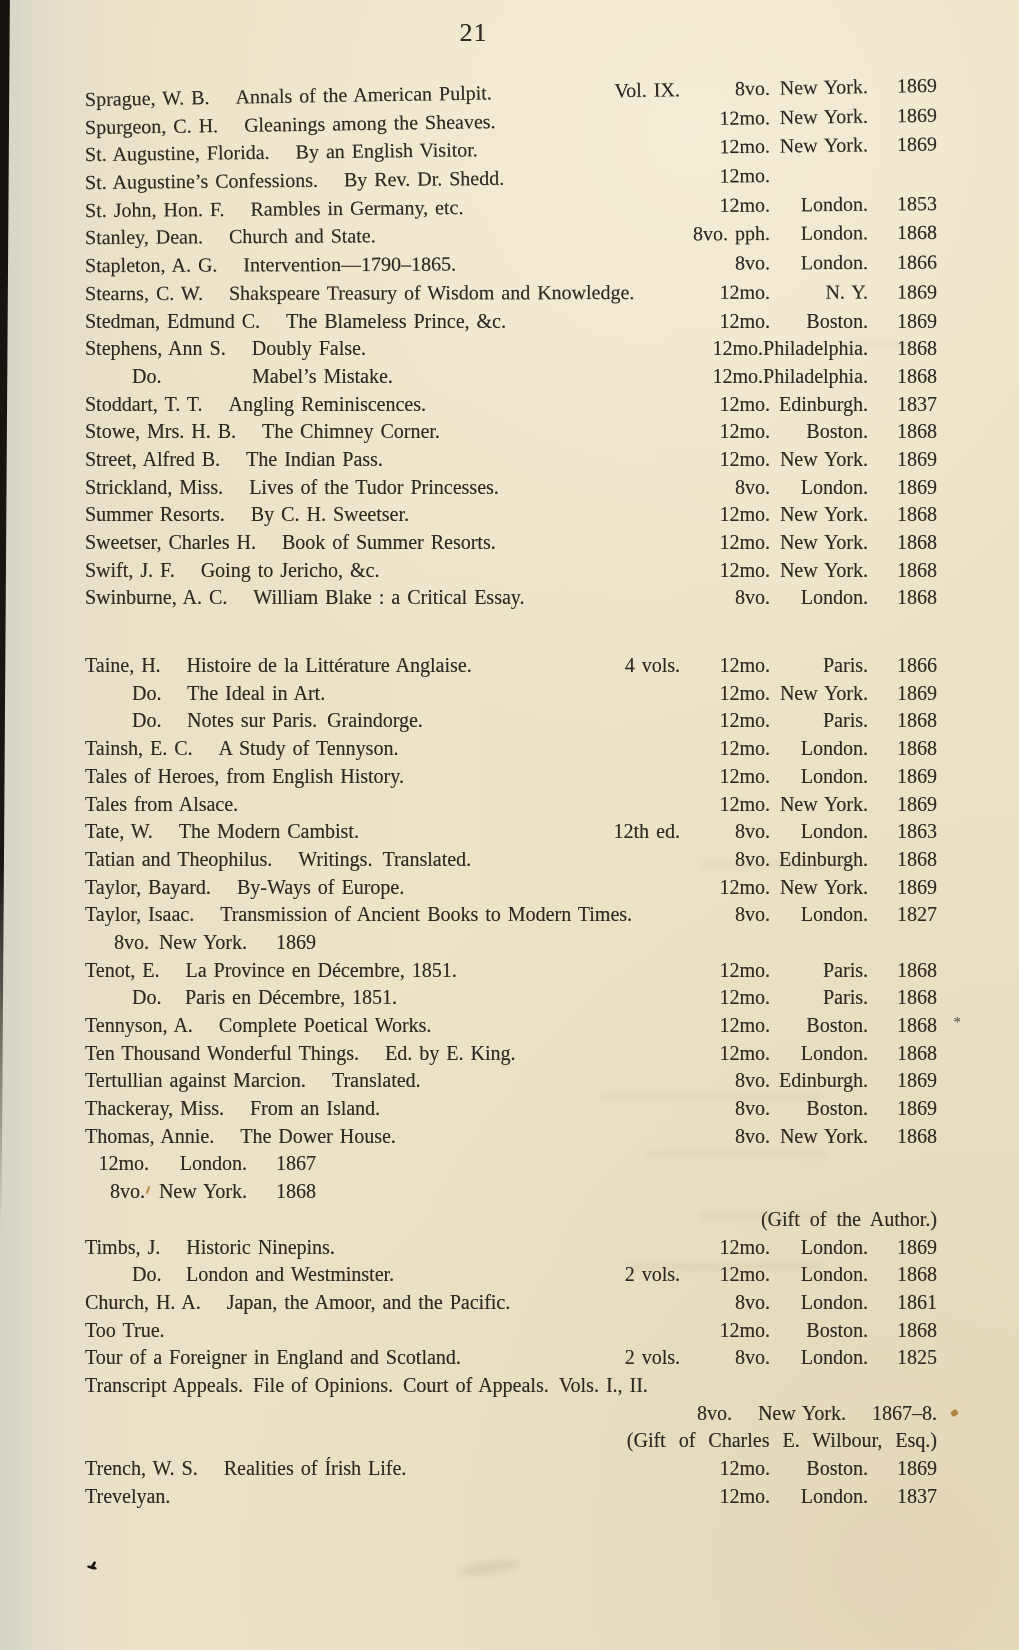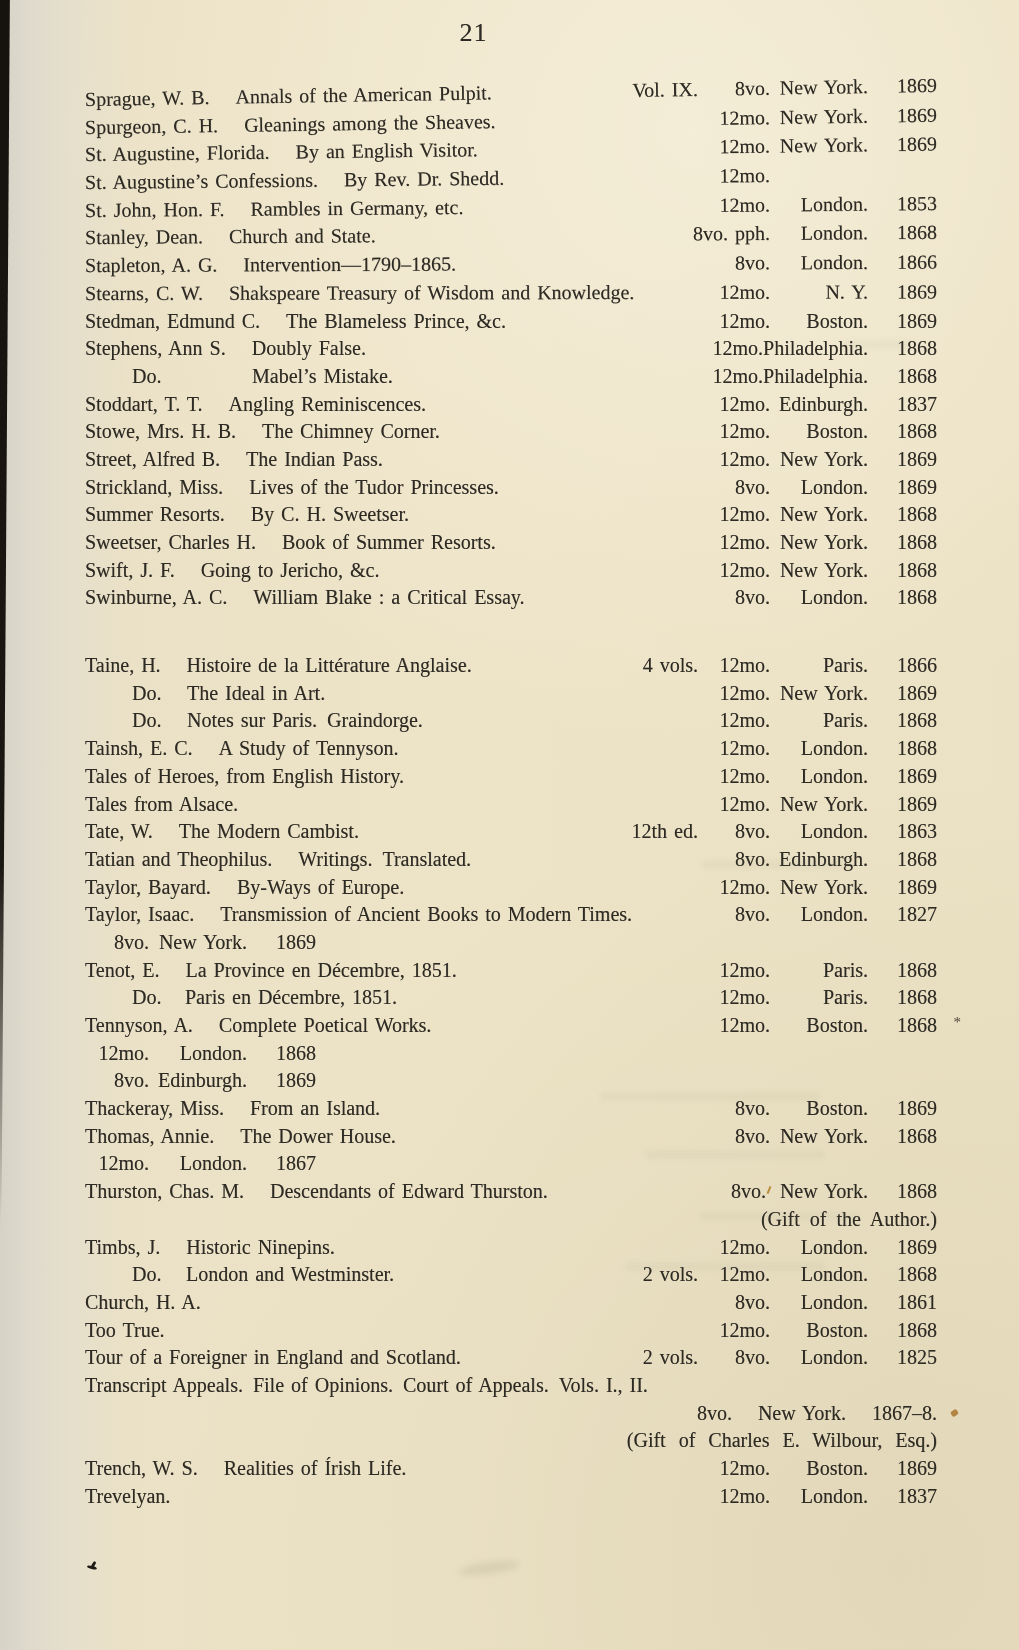--- a/index.html
+++ b/index.html
@@ -27,21 +27,21 @@
   }
   .content{position:absolute;left:85px;top:86px;width:852px;}
   .row{
     display:flex;align-items:baseline;position:relative;
     height:27.7px;line-height:27.7px;white-space:nowrap;word-spacing:2px;
   }
   .entry{flex:1 1 auto;min-width:0;display:flex;align-items:baseline;}
   .author{margin-right:26px;flex:none;}
   .author.do-box{margin-right:0;padding-left:47px;box-sizing:border-box;flex:none;}
   .title{flex:none;}
-  .extra{flex:none;text-align:center;margin-right:8px;}
+  .extra{flex:none;text-align:center;margin-right:26px;}
   .size{flex:none;min-width:64px;text-align:right;}
   .city{flex:none;min-width:98px;text-align:right;}
   .year{flex:none;min-width:69px;text-align:right;}
   .row.note{justify-content:flex-end;word-spacing:5px;}
   .row.note.wide-sp{word-spacing:8px;}
   .row.cont{justify-content:flex-end;}
   .row.cont .size,.row.cont .city,.row.cont .year{min-width:0;margin-left:26px;}
   .row.wide{justify-content:flex-start;}
   .gap{height:40px;}
   .mark-star{
@@ -377,25 +377,33 @@
           <span class="entry">
             <span class="author">Tennyson, A.</span>
             <span class="title">Complete Poetical Works.</span>
           </span>
           <span class="size">12mo.</span>
           <span class="city">Boston.</span>
           <span class="year">1868</span>
           <span class="mark-star">*</span>
         </div>
         <div class="row">
-          <span class="size">12mo.</span>
-          <span class="city">London.</span>
-          <span class="year">1868</span>
-        </div>
-        <div class="row">
+          <span class="entry">
+            <span class="author">Ten Thousand Wonderful Things.</span>
+            <span class="title">Ed. by E. King.</span>
+          </span>
+          <span class="size">12mo.</span>
+          <span class="city">London.</span>
+          <span class="year">1868</span>
+        </div>
+        <div class="row">
+          <span class="entry">
+            <span class="author">Tertullian against Marcion.</span>
+            <span class="title">Translated.</span>
+          </span>
           <span class="size">8vo.</span>
           <span class="city">Edinburgh.</span>
           <span class="year">1869</span>
         </div>
         <div class="row">
           <span class="entry">
             <span class="author">Thackeray, Miss.</span>
             <span class="title">From an Island.</span>
           </span>
           <span class="size">8vo.</span>
@@ -410,24 +418,20 @@
           <span class="size">8vo.</span>
           <span class="city">New York.</span>
           <span class="year">1868</span>
         </div>
         <div class="row">
           <span class="size">12mo.</span>
           <span class="city">London.</span>
           <span class="year">1867</span>
         </div>
         <div class="row">
-          <span class="entry">
-            <span class="author">Thurston, Chas. M.</span>
-            <span class="title">Descendants of Edward Thurston.</span>
-          </span>
           <span class="size">8vo.<span class="size-speck"></span></span>
           <span class="city">New York.</span>
           <span class="year">1868</span>
         </div>
         <div class="row note">
           <span class="note-text">(Gift of the Author.)</span>
         </div>
         <div class="row">
           <span class="entry">
             <span class="author">Timbs, J.</span>
@@ -443,20 +447,21 @@
             <span class="title">London and Westminster.</span>
           </span>
           <span class="extra">2 vols.</span>
           <span class="size">12mo.</span>
           <span class="city">London.</span>
           <span class="year">1868</span>
         </div>
         <div class="row">
           <span class="entry">
             <span class="author">Church, H. A.</span>
+            <span class="title">Japan, the Amoor, and the Pacific.</span>
           </span>
           <span class="size">8vo.</span>
           <span class="city">London.</span>
           <span class="year">1861</span>
         </div>
         <div class="row">
           <span class="entry">
             <span class="title">Too True.</span>
           </span>
           <span class="size">12mo.</span>

